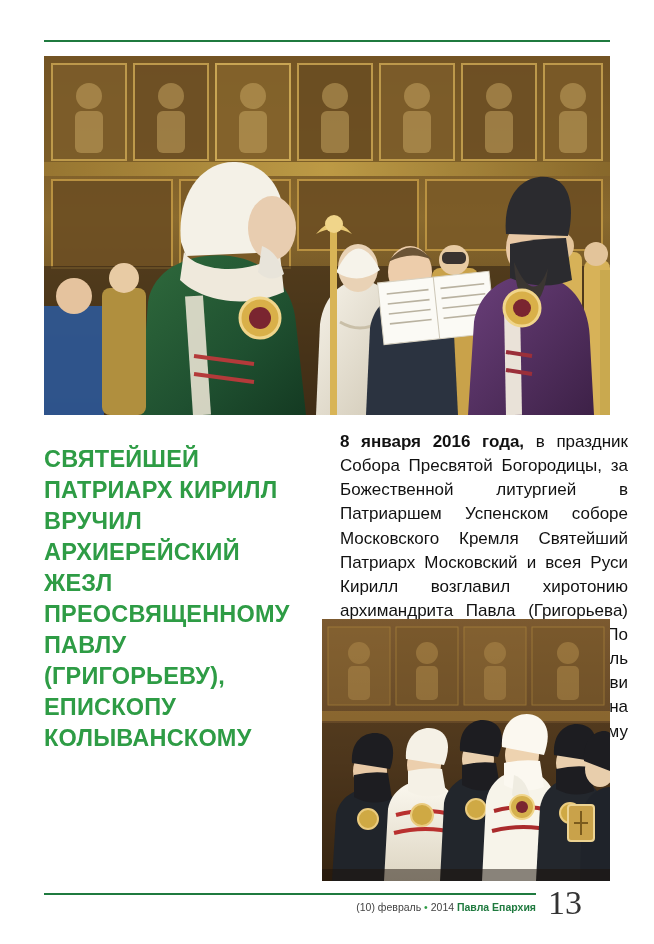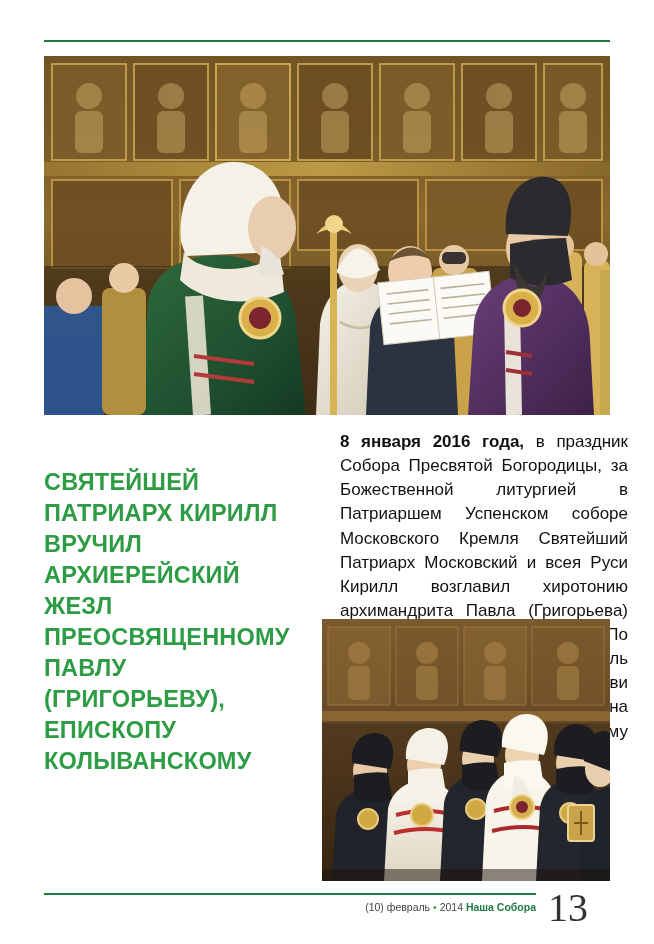--- a/index.html
+++ b/index.html
@@ -39,21 +39,21 @@
     height: 359px;
     overflow: hidden;
     background: #3a2a18;
   }
   .hero svg { display: block; }
 
   
   .headline {
     position: absolute;
     left: 44px;
-    top: 451px;
+    top: 428px;
     width: 262px;
     color: #2e9c45;
     font-weight: bold;
     font-size: 23.5px;
     line-height: 1.32;
     letter-spacing: 0.2px;
     text-transform: uppercase;
   }
 
   
@@ -105,21 +105,21 @@
   .footer .issue { color: #444444; }
   .footer .dot { color: #2e9c45; }
   .footer .journal { font-weight: bold; color: #1f7a3f; }
 
   .pagenum {
     position: absolute;
     left: 548px;
     top: 884px;
     width: 62px;
     text-align: left;
-    font-size: 40px;
+    font-size: 34px;
     color: #333333;
     font-family: "Liberation Serif", serif;
   }
 </style>
 </head>
 <body>
 
 <div class="page">
 
   <div class="top-rule"></div>
@@ -379,18 +379,18 @@
       <rect x="0" y="250" width="288" height="12" fill="#1b1209" opacity="0.5"></rect>
     </svg>
   </div>
 
   <div class="bottom-rule"></div>
 
   <div class="footer">
     <span class="issue">(10) февраль</span>
     <span class="dot">•</span>
     <span class="issue">2014</span>
-    <span class="journal">Наша Собора</span>
+    <span class="journal">Павла Епархия</span>
   </div>
 
   <div class="pagenum">13</div>
 
 </div>
 
 </body></html>

